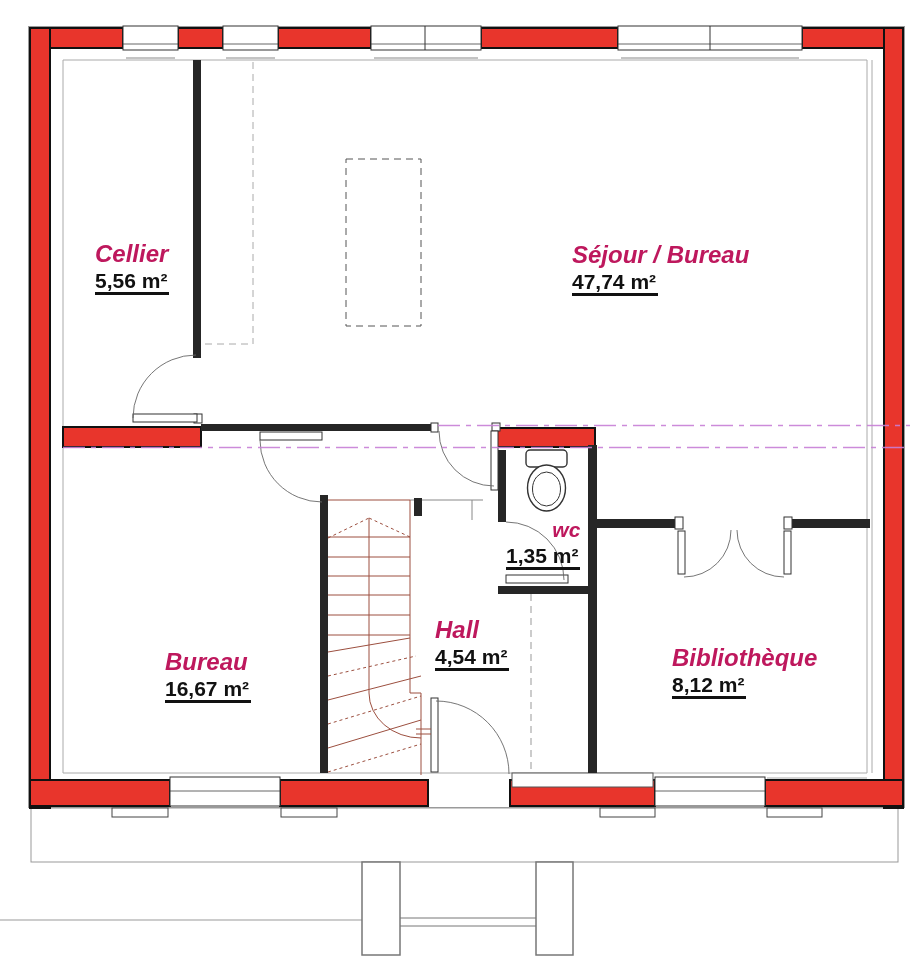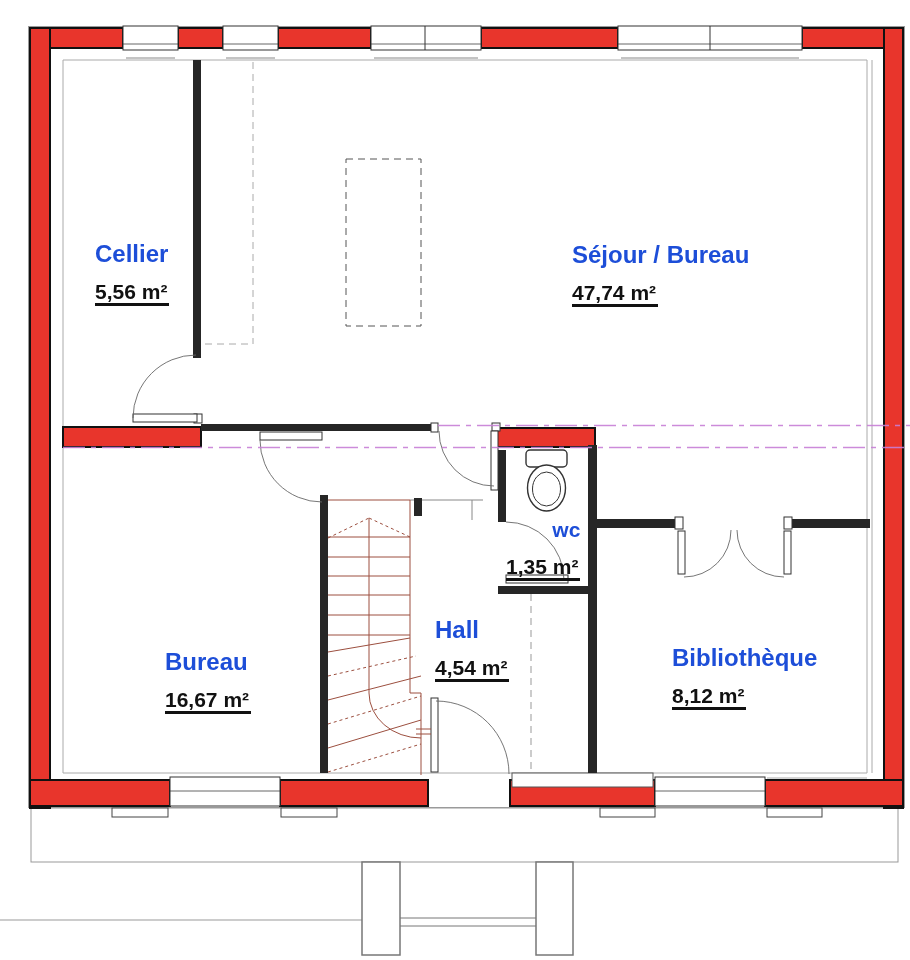--- a/index.html
+++ b/index.html
@@ -1,23 +1,23 @@
 <!DOCTYPE html>
 <html><head>
 <meta charset="utf-8">
 <style>
   html,body{margin:0;padding:0;background:#ffffff;}
   #plan-wrap{position:relative;width:910px;height:960px;background:#fff;overflow:hidden;
              font-family:"Liberation Sans",sans-serif;}
   #plan-svg{position:absolute;left:0;top:0;}
   .label{position:absolute;line-height:1.05;white-space:nowrap;}
-  .rname{color:#1d4ed8;font-weight:bold;font-size:24px;}
+  .rname{color:#be185d;font-weight:bold;font-style:italic;font-size:24px;}
   .rname.small{font-size:21px;text-align:right;}
   .rarea{color:#111;font-weight:bold;font-size:21px;display:inline-block;
-         border-bottom:3px solid #111;padding:1px 2px 0 0;margin-top:14px;}
+         border-bottom:3px solid #111;padding:1px 2px 0 0;margin-top:3px;}
 </style>
 </head>
 <body>
 
 <div id="plan-wrap">
 <svg id="plan-svg" width="910" height="960" viewBox="0 0 910 960">
 
   <g stroke="#999" fill="none" stroke-width="1">
     <rect x="31" y="808" width="867" height="54"></rect>
     <line x1="0" y1="920" x2="362" y2="920"></line>

